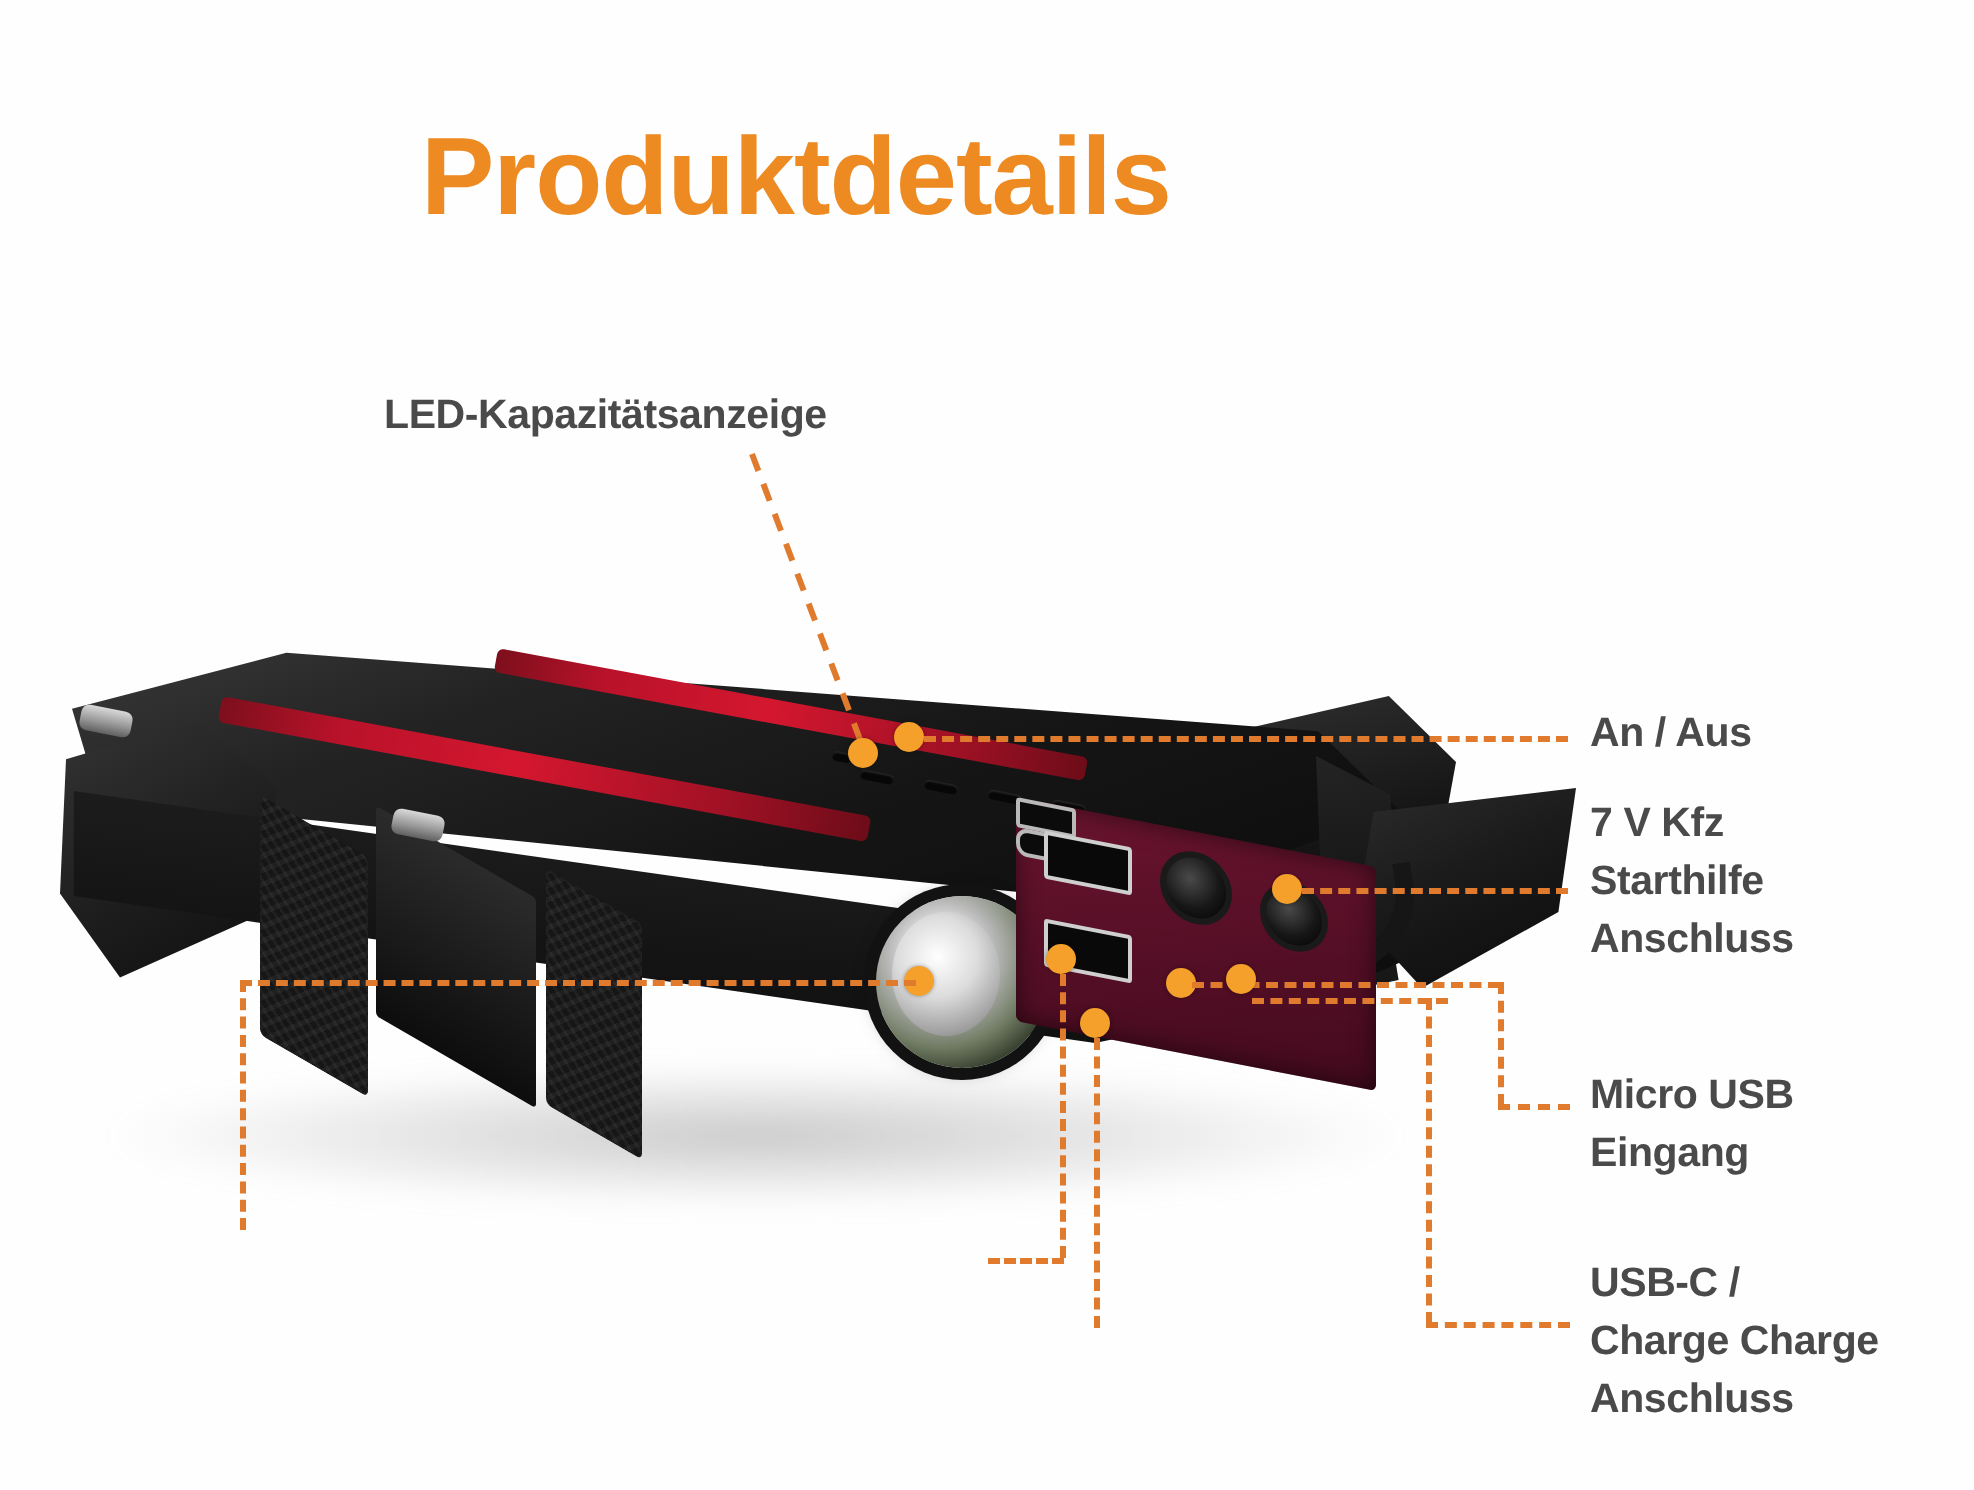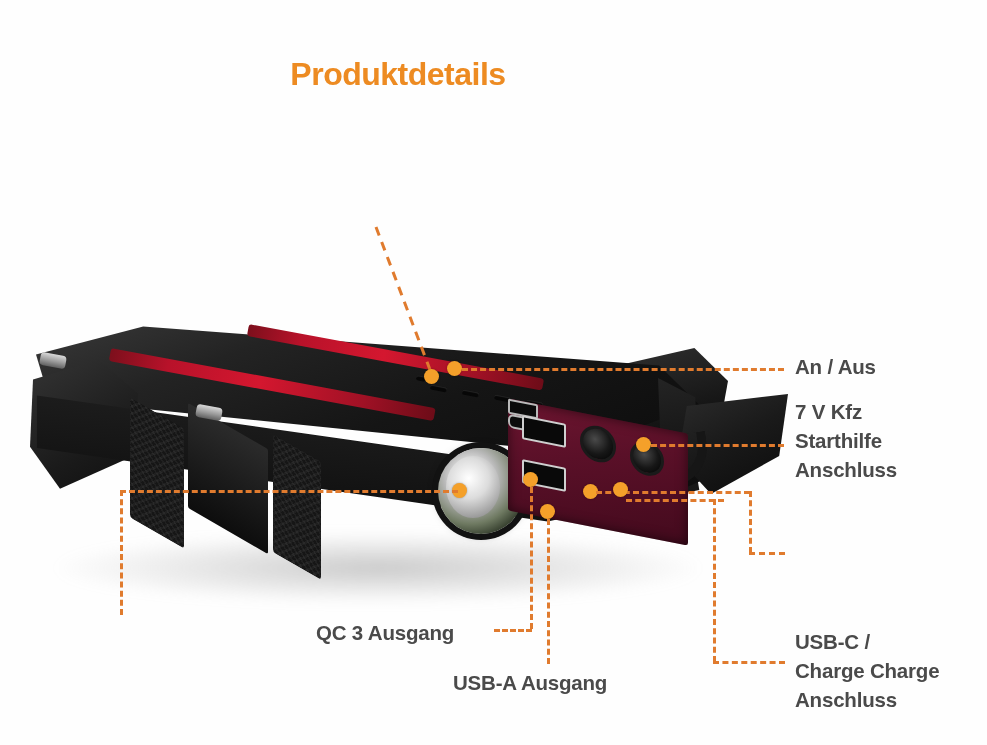--- a/index.html
+++ b/index.html
@@ -18,21 +18,21 @@
     overflow: hidden;
   }
 
   
   #page-title {
     position: absolute;
     left: 0;
     top: 56px;
     width: 796px;
     text-align: center;
-    font-size: 32px;
+    font-size: 55px;
     font-weight: bold;
     letter-spacing: -0.5px;
     color: #ED8B22;
   }
 
   
   .callout {
     position: absolute;
     color: #4a4a4a;
     font-weight: bold;
@@ -322,30 +322,31 @@
   <div class="leader lh" style="left:120px; top:490px; width:338px;"></div>
   <div class="leader lv" style="left:120px; top:490px; height:125px;"></div>
 
   <div class="dot" style="left:523px; top:472px;"></div>
   <div class="leader lv" style="left:530px; top:487px; height:142px;"></div>
   <div class="leader lh" style="left:494px; top:629px; width:38px;"></div>
 
   <div class="dot" style="left:540px; top:504px;"></div>
   <div class="leader lv" style="left:547px; top:519px; height:145px;"></div>
 
+  <div class="callout" style="left:192px; top:193px;">LED-Kapazitätsanzeige</div>
 
   <div class="callout" style="left:795px; top:352px;">An / Aus</div>
 
   <div class="callout" style="left:795px; top:397px;">7 V Kfz
 Starthilfe
 Anschluss</div>
 
+  <div class="callout" style="left:795px; top:533px;">Micro USB
+Eingang</div>
 
   <div class="callout" style="left:795px; top:627px;">USB-C /
 Charge Charge
 Anschluss</div>
 
 
-  <div class="callout" style="left:316px; top:618px;">QC 3 Ausgang</div>
-
-  <div class="callout" style="left:453px; top:668px;">USB-A Ausgang</div>
+
 
 </div>
 
 </body></html>

